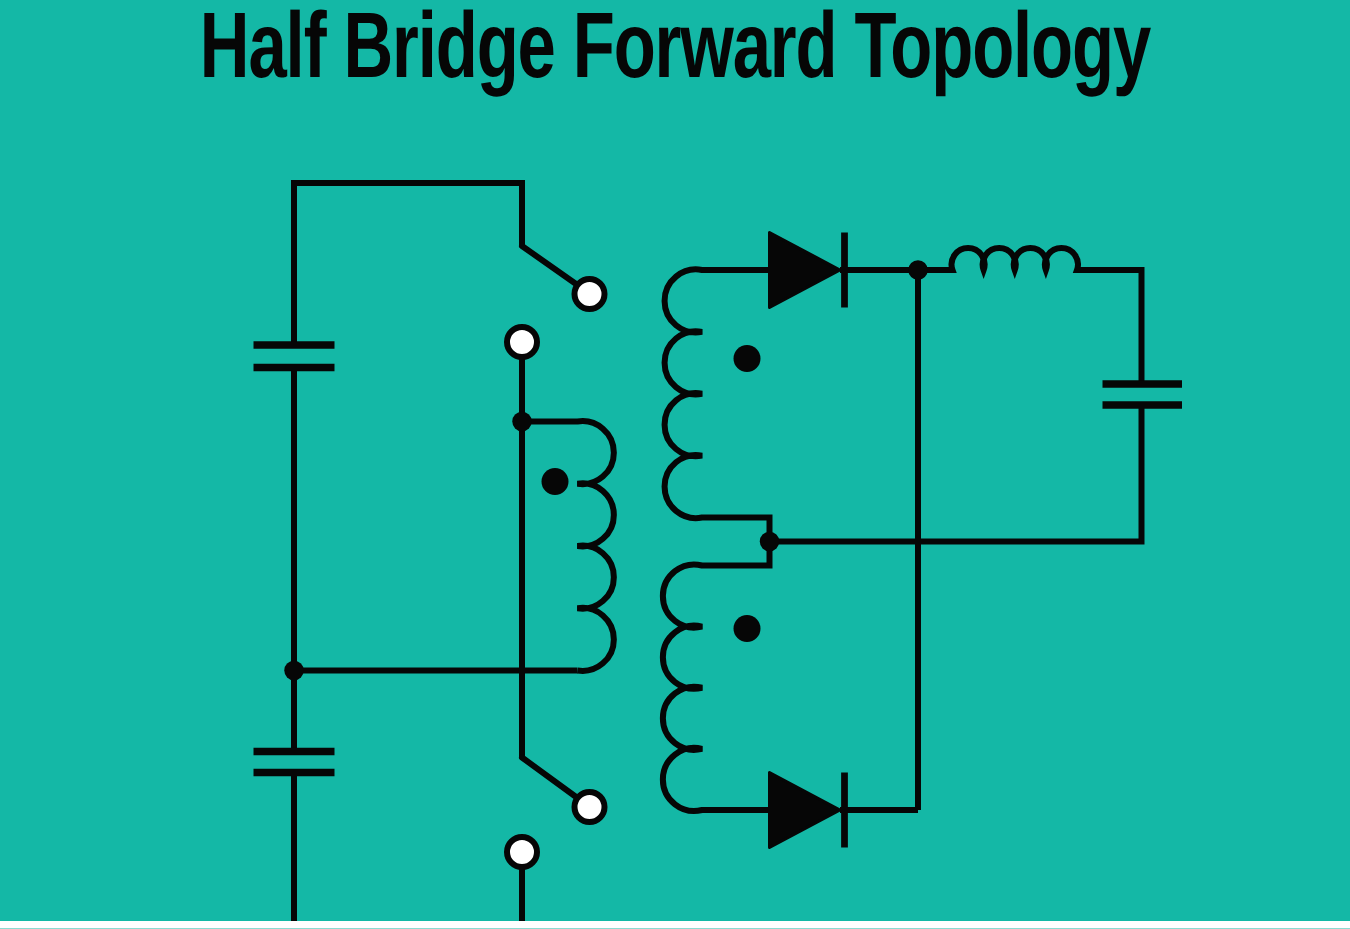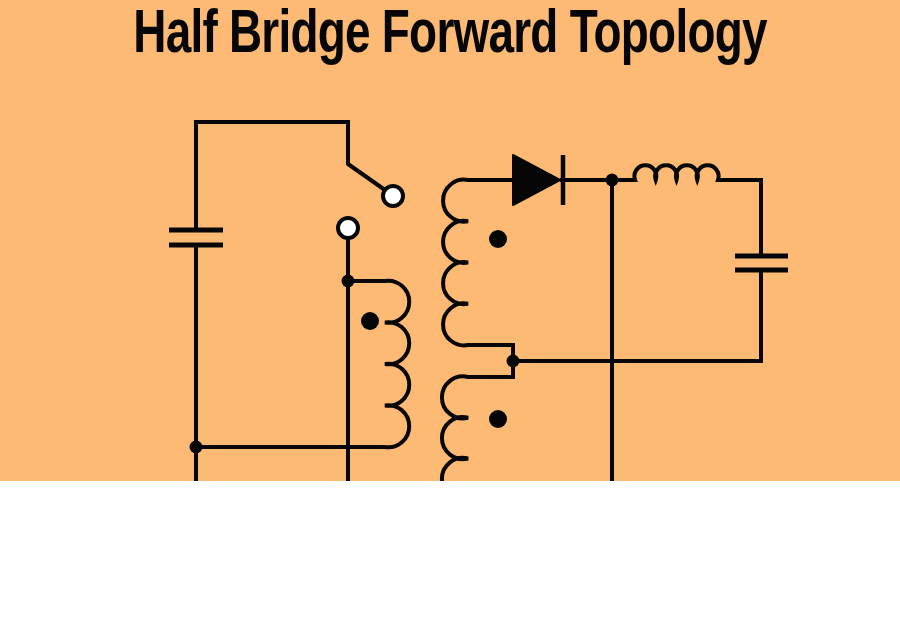--- a/index.html
+++ b/index.html
@@ -1,19 +1,19 @@
 <!DOCTYPE html>
 <html><head>
 <meta charset="utf-8">
 <style>
   html,body{margin:0;padding:0;background:#ffffff;}
   .canvas{
     position:relative;
-    width:900px;height:481px;
-    background:#fdba74;
+    width:900px;height:614px;
+    background:#14b8a6;
     overflow:hidden;
     font-family:"Liberation Sans", sans-serif;
   }
   .title{
     position:absolute;
     top:0;left:0;width:900px;
     margin:0;
     text-align:center;
     font-family:"Liberation Sans", sans-serif;
     font-weight:bold;

